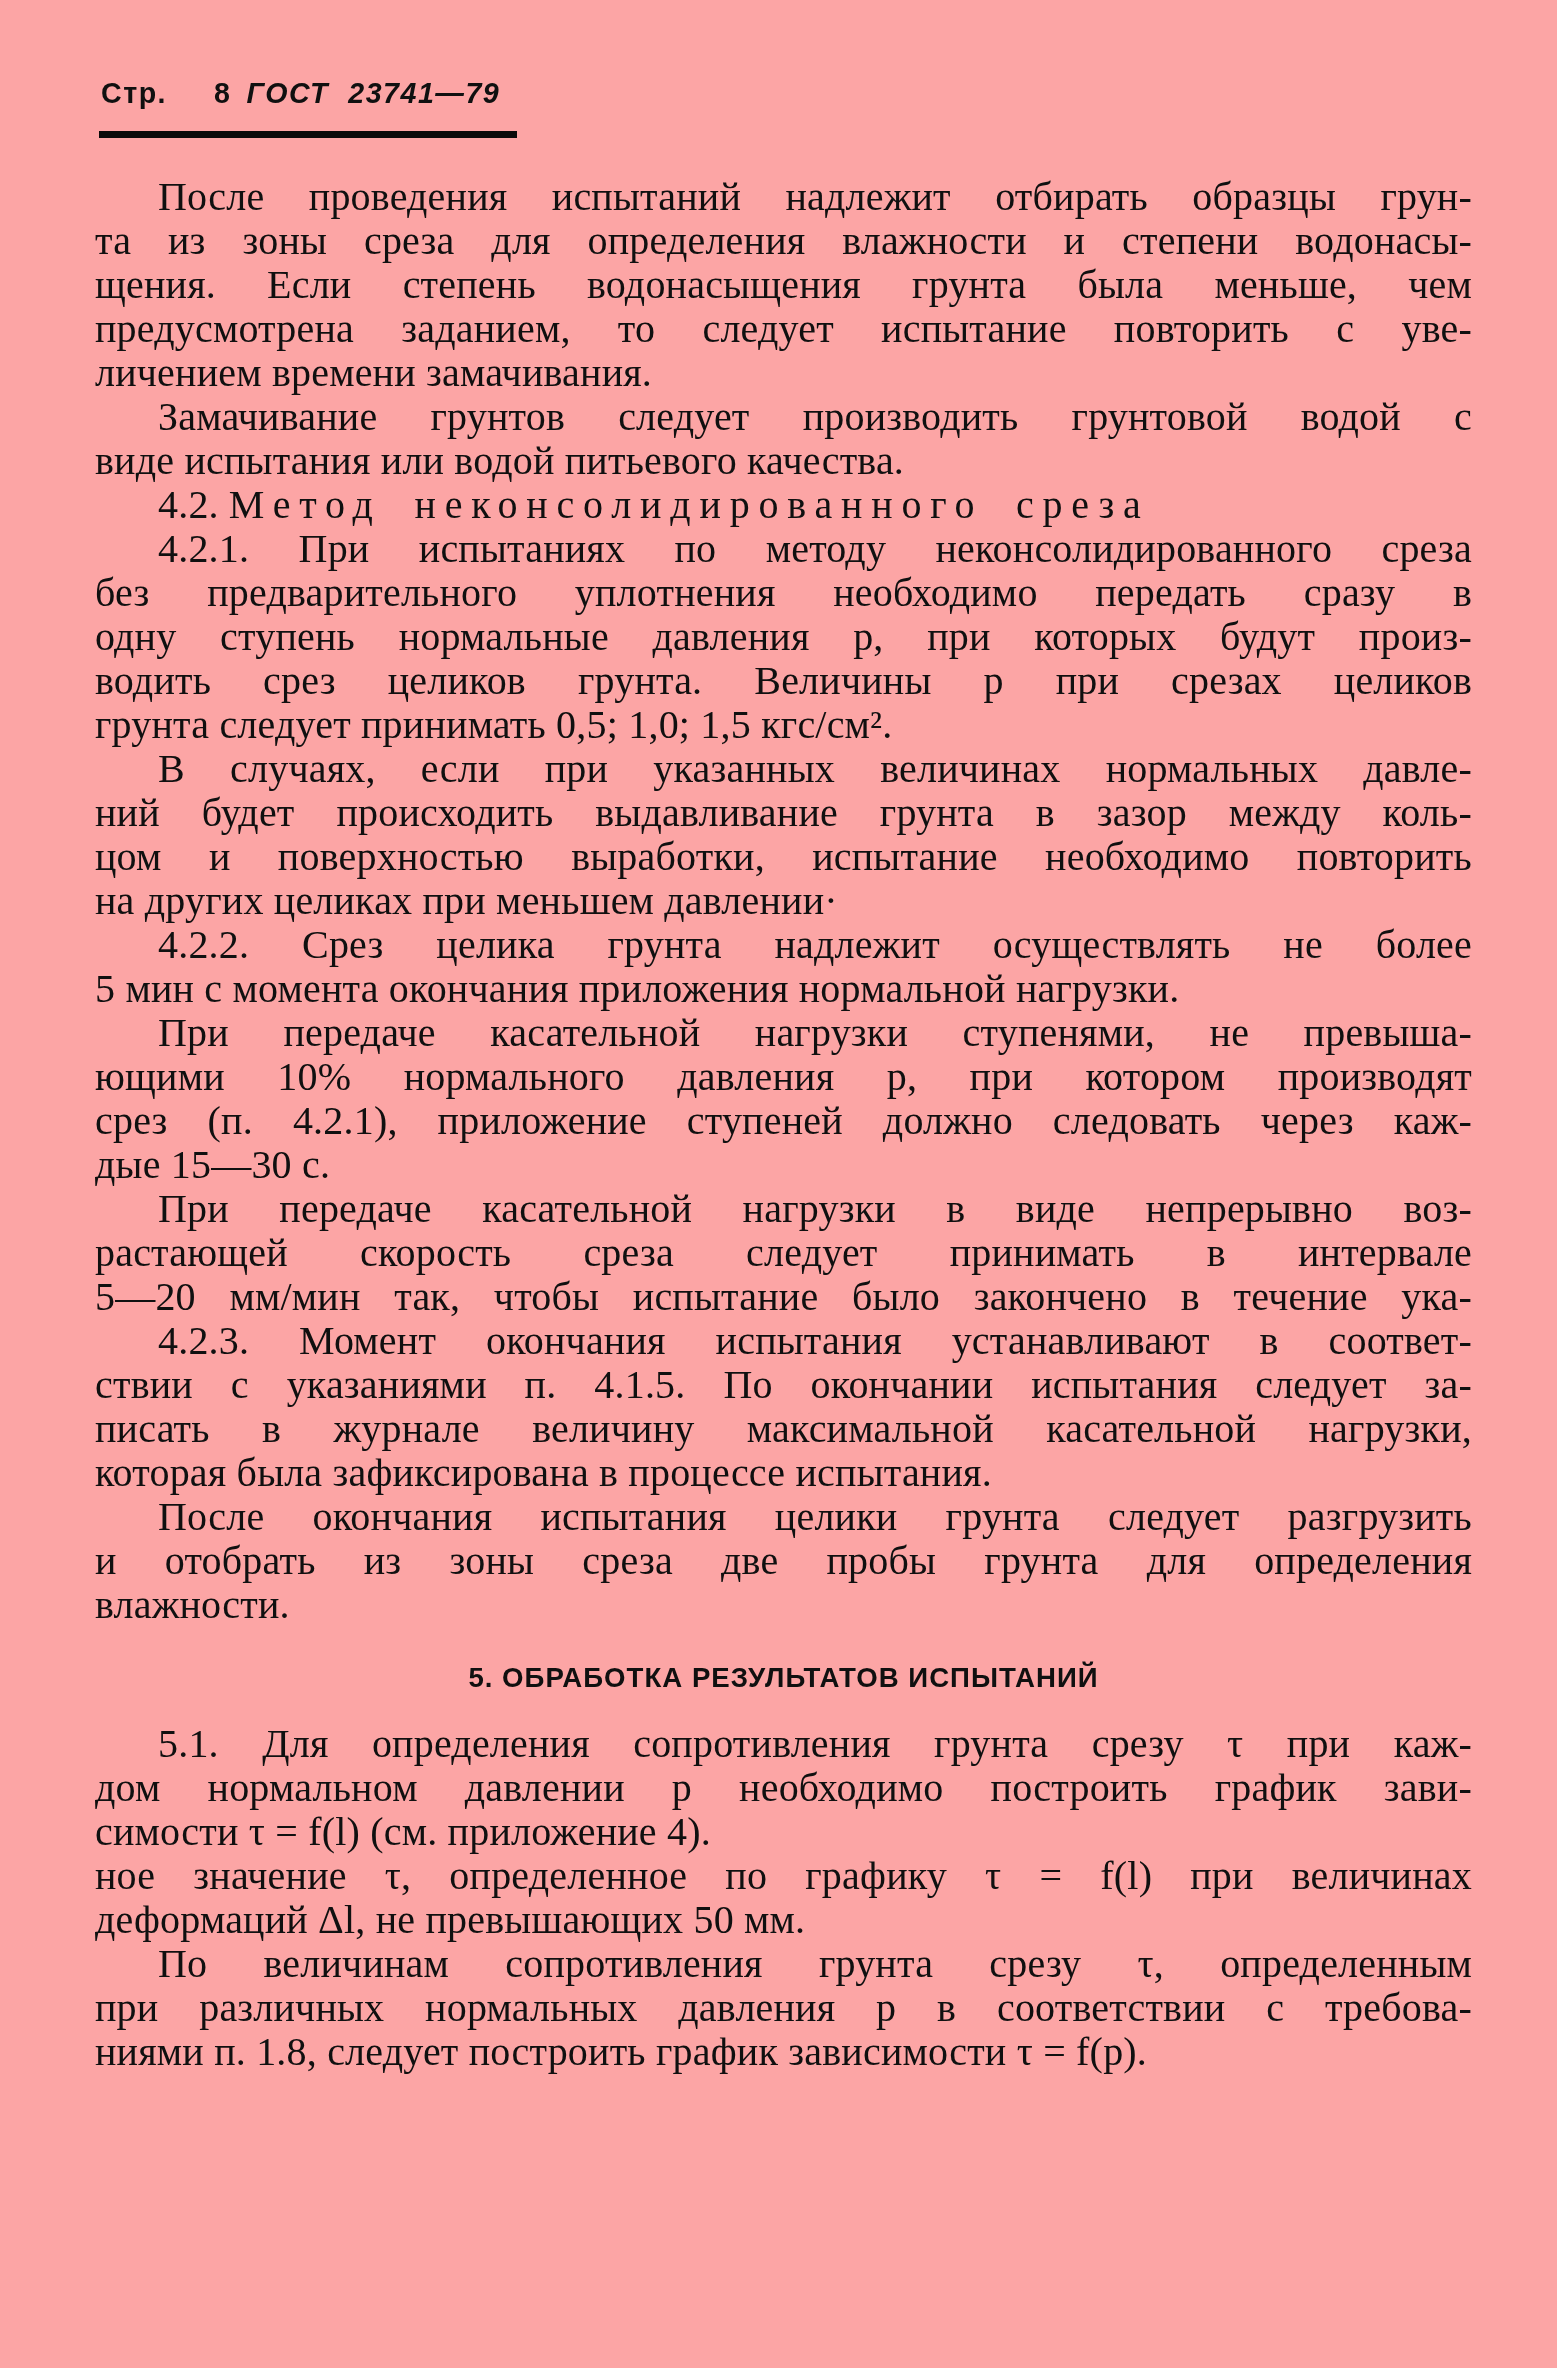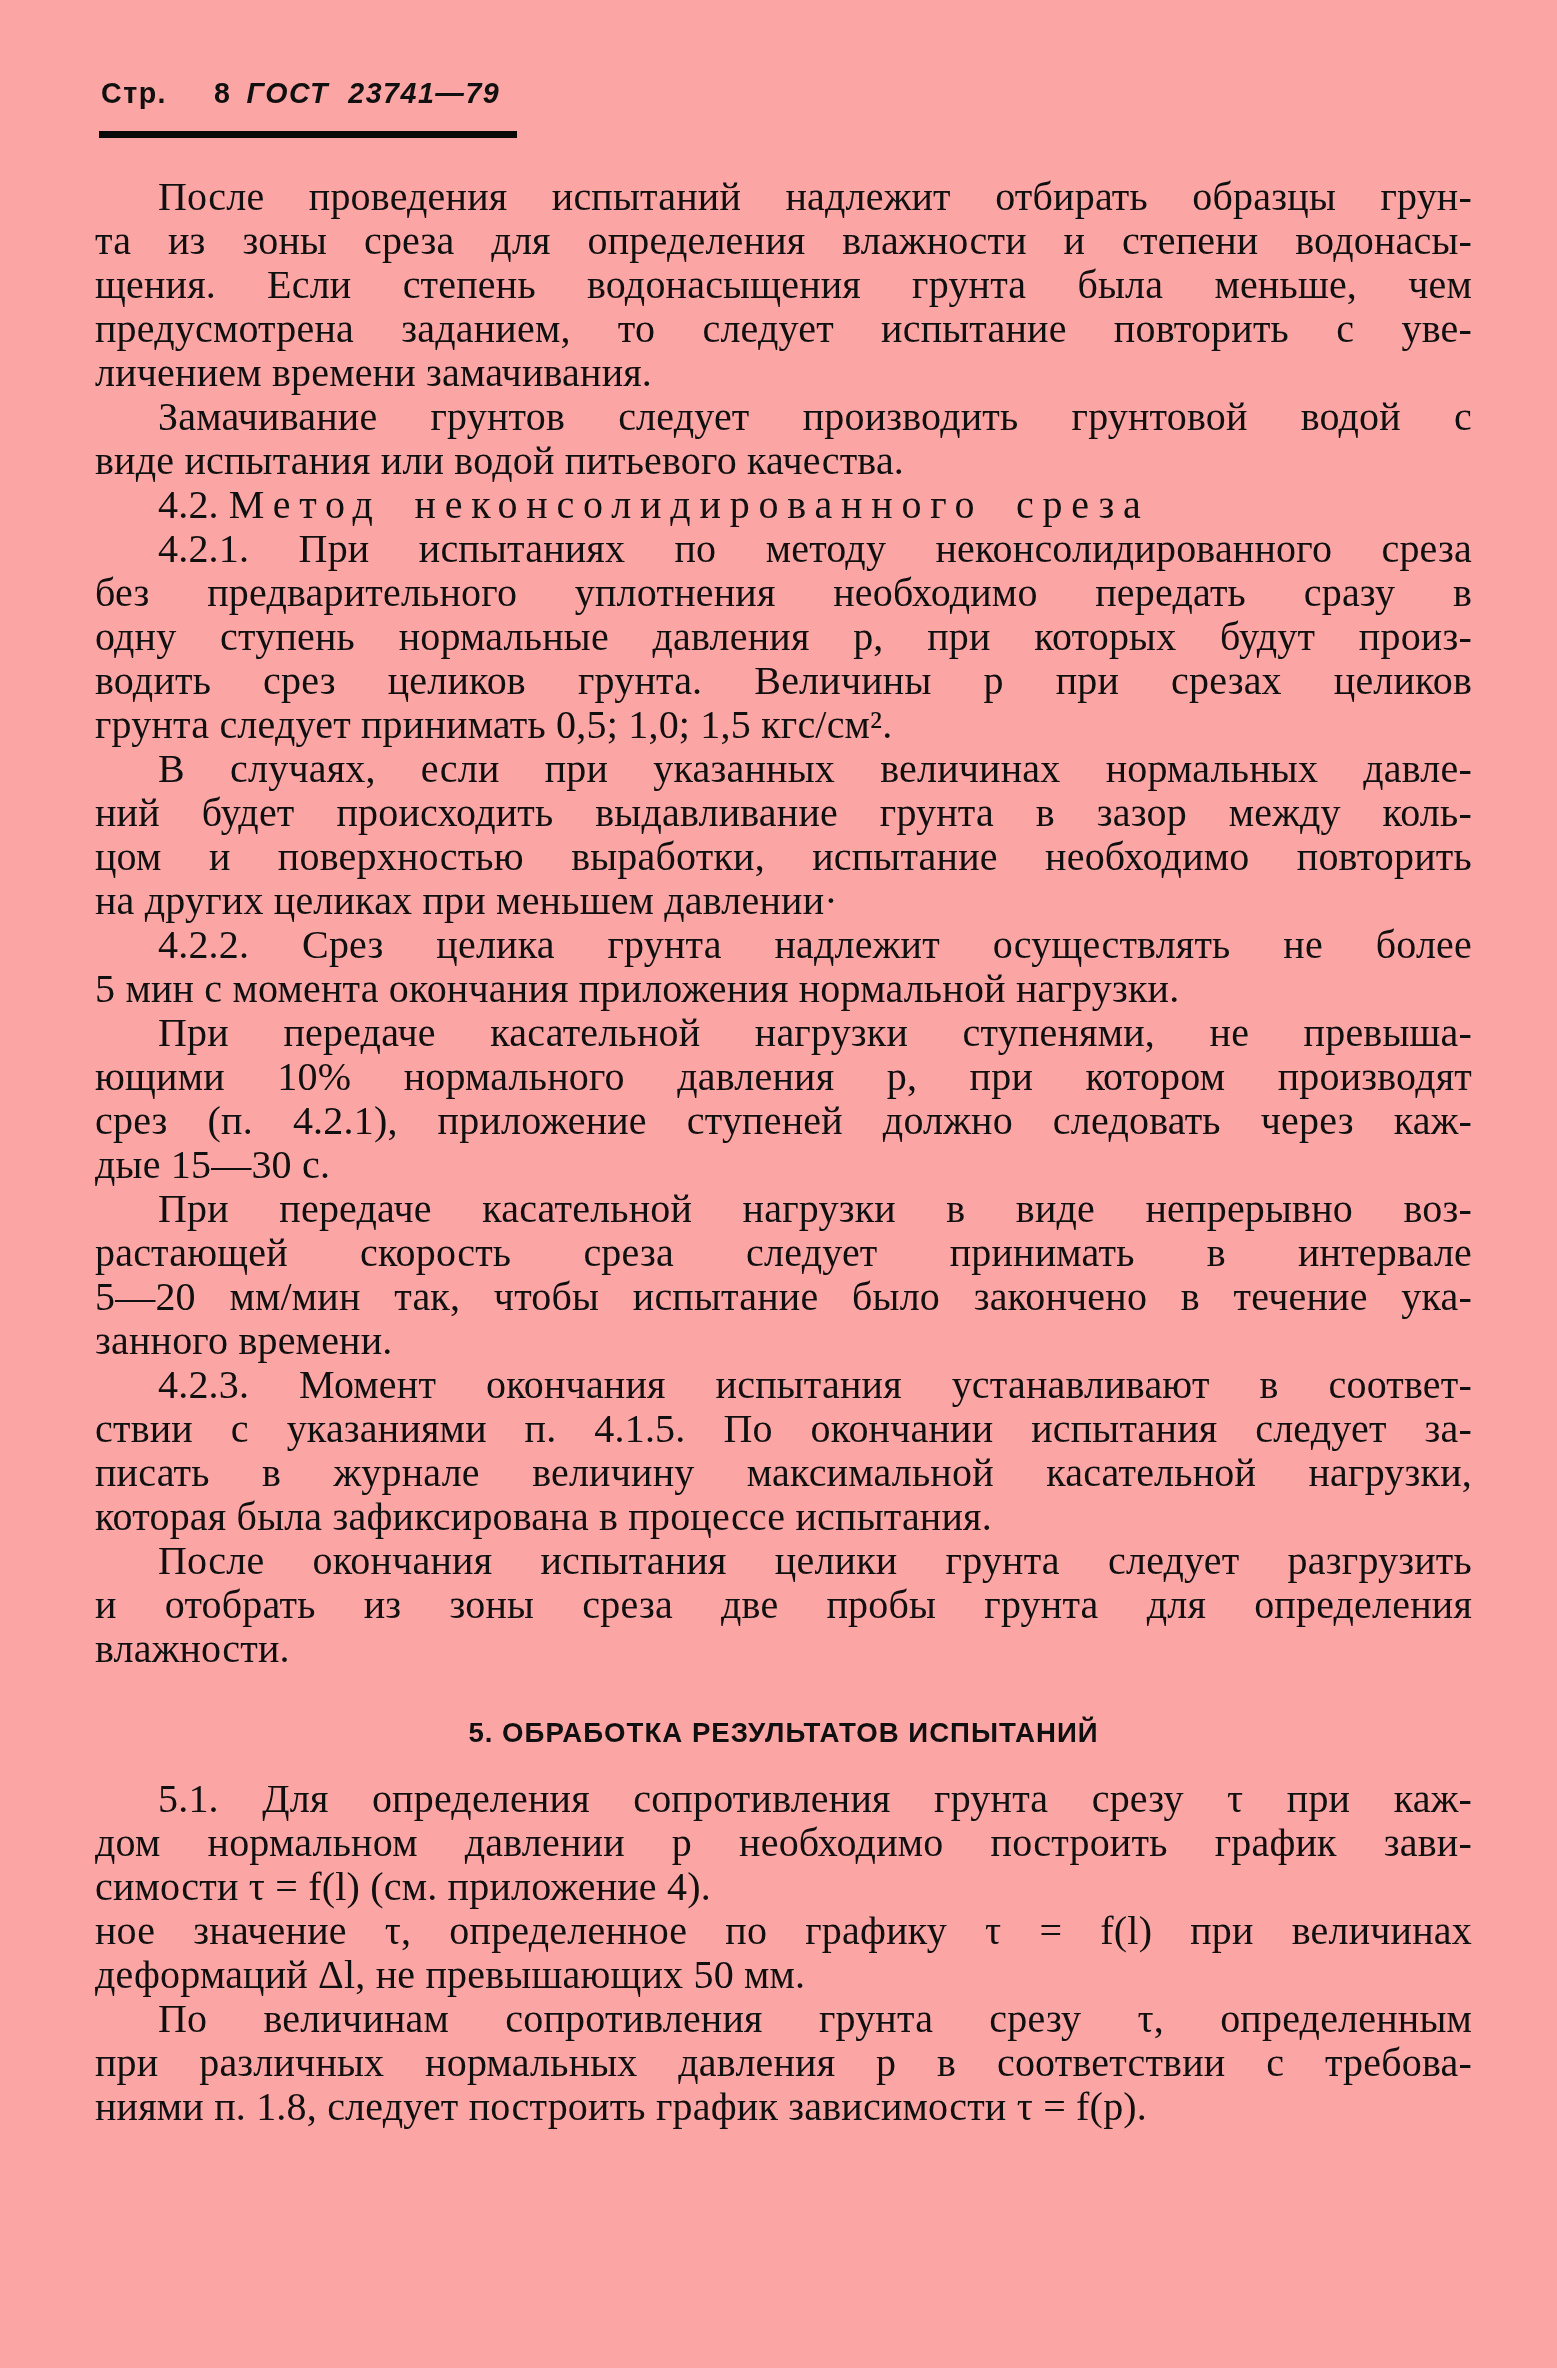--- a/index.html
+++ b/index.html
@@ -56,21 +56,21 @@
   .line.first{
     text-indent:63px;
   }
   .subheading .spaced{
     letter-spacing:0.22em;
     word-spacing:0.35em;
     padding-left:0.25em;
     text-align:center;
   }
   .section-heading{
-    margin-top:40px;
+    margin-top:29px;
     margin-bottom:21.7px;
     font-family:"Liberation Sans", sans-serif;
     font-weight:700;
     font-size:27.6px;
     line-height:44px;
     height:44px;
     letter-spacing:1px;
     text-align:center;
   }
 </style>
@@ -117,21 +117,20 @@
       <div class="para">
         <div class="line first just">При передаче касательной нагрузки ступенями, не превыша-</div>
         <div class="line just">ющими 10% нормального давления p, при котором производят</div>
         <div class="line just">срез (п. 4.2.1), приложение ступеней должно следовать через каж-</div>
         <div class="line">дые 15—30 с.</div>
       </div>
       <div class="para">
         <div class="line first just">При передаче касательной нагрузки в виде непрерывно воз-</div>
         <div class="line just">растающей скорость среза следует принимать в интервале</div>
         <div class="line just">5—20 мм/мин так, чтобы испытание было закончено в течение ука-</div>
-        <div class="line">занного времени.</div>
       </div>
       <div class="para">
         <div class="line first just">4.2.3. Момент окончания испытания устанавливают в соответ-</div>
         <div class="line just">ствии с указаниями п. 4.1.5. По окончании испытания следует за-</div>
         <div class="line just">писать в журнале величину максимальной касательной нагрузки,</div>
         <div class="line">которая была зафиксирована в процессе испытания.</div>
       </div>
       <div class="para">
         <div class="line first just">После окончания испытания целики грунта следует разгрузить</div>
         <div class="line just">и отобрать из зоны среза две пробы грунта для определения</div>

